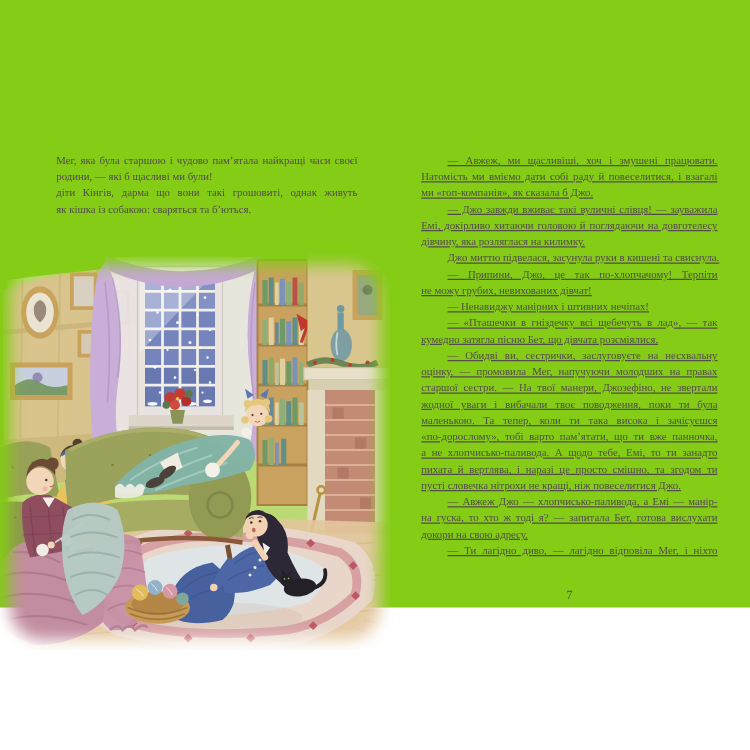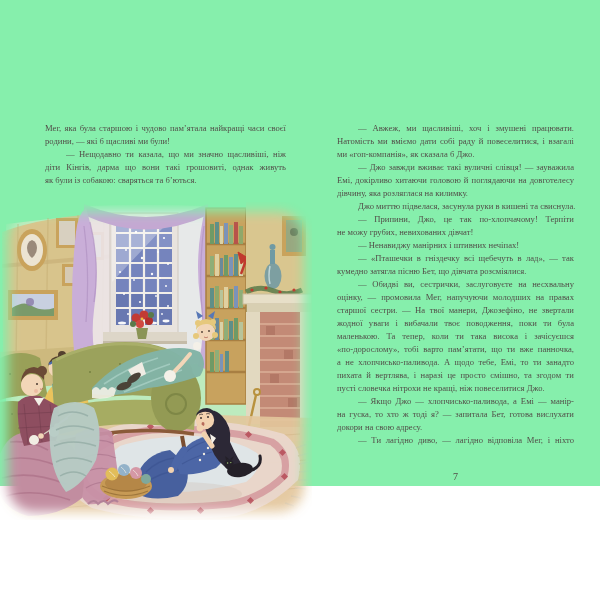--- a/index.html
+++ b/index.html
@@ -1,41 +1,40 @@
 <!DOCTYPE html>
 <html><head>
 <meta charset="utf-8">
 <style>
   html,body{margin:0;padding:0;}
   body{width:600px;height:600px;background:#ffffff;overflow:hidden;position:relative;
        font-family:"Liberation Serif","DejaVu Serif",serif;}
-  #spread{position:absolute;left:0;top:0;width:600px;height:486px;background:#86efac;}
+  #spread{position:absolute;left:0;top:0;width:600px;height:486px;background:#84cc16;}
   .tb{position:absolute;font-size:8.6px;line-height:13px;color:#524d48;letter-spacing:0.02px;}
   .ln{white-space:nowrap;}
   .j{text-align:justify;text-align-last:justify;}
   .e{text-align:right;text-align-last:left;}
   .i{text-indent:21px;}
   #pageno{position:absolute;left:337px;top:471px;width:237px;text-align:center;
           font-size:10px;color:#524d48;}
   #illu{position:absolute;left:0px;top:202px;width:312px;height:320px;}
 </style>
 </head>
 <body>
 
 <div id="spread">
 
   <div class="tb" style="left:45px;top:122px;width:241px;">
     <div class="ln j">Мег, яка була старшою і чудово пам’ятала найкращі часи своєї</div>
     <div class="ln e">родини, — які б щасливі ми були!</div>
-    <div class="ln j i">— Нещодавно ти казала, що ми значно щасливіші, ніж</div>
     <div class="ln j">діти Кінгів, дарма що вони такі грошовиті, однак живуть</div>
-    <div class="ln e">як були із собакою: сваряться та б’ються.</div>
+    <div class="ln e">як кішка із собакою: сваряться та б’ються.</div>
   </div>
 
-  <div class="tb" style="left:337px;top:122px;width:237px;">
+  <div class="tb" style="left:337px;top:122px;width:237px;text-decoration:underline;">
     <div class="ln j i">— Авжеж, ми щасливіші, хоч і змушені працювати.</div>
     <div class="ln j">Натомість ми вміємо дати собі раду й повеселитися, і взагалі</div>
     <div class="ln e">ми «гоп-компанія», як сказала б Джо.</div>
     <div class="ln j i">— Джо завжди вживає такі вуличні слівця! — зауважила</div>
     <div class="ln j">Емі, докірливо хитаючи головою й поглядаючи на довготелесу</div>
     <div class="ln e">дівчину, яка розляглася на килимку.</div>
     <div class="ln e i">Джо миттю підвелася, засунула руки в кишені та свиснула.</div>
     <div class="ln j i">— Припини, Джо, це так по-хлопчачому! Терпіти</div>
     <div class="ln e">не можу грубих, невихованих дівчат!</div>
     <div class="ln e i">— Ненавиджу манірних і штивних нечіпах!</div>
@@ -43,21 +42,21 @@
     <div class="ln e">кумедно затягла пісню Бет, що дівчата розсміялися.</div>
     <div class="ln j i">— Обидві ви, сестрички, заслуговуєте на несхвальну</div>
     <div class="ln j">оцінку, — промовила Мег, напучуючи молодших на правах</div>
     <div class="ln j">старшої сестри. — На твої манери, Джозефіно, не звертали</div>
     <div class="ln j">жодної уваги і вибачали твоє поводження, поки ти була</div>
     <div class="ln j">маленькою. Та тепер, коли ти така висока і зачісуєшся</div>
     <div class="ln j">«по-дорослому», тобі варто пам’ятати, що ти вже панночка,</div>
     <div class="ln j">а не хлопчисько-паливода. А щодо тебе, Емі, то ти занадто</div>
     <div class="ln j">пихата й вертлява, і наразі це просто смішно, та згодом ти</div>
     <div class="ln e">пусті словечка нітрохи не кращі, ніж повеселитися Джо.</div>
-    <div class="ln j i">— Якщо Джо — хлопчисько-паливода, а Емі — манір-</div>
+    <div class="ln j i">— Авжеж Джо — хлопчисько-паливода, а Емі — манір-</div>
     <div class="ln j">на гуска, то хто ж тоді я? — запитала Бет, готова вислухати</div>
     <div class="ln e">докори на свою адресу.</div>
     <div class="ln j i">— Ти лагідно диво, — лагідно відповіла Мег, і ніхто</div>
   </div>
 
   <div id="pageno">7</div>
 
   <svg id="illu" viewBox="0 0 312 320">
     <defs>
       <filter id="soft" x="-30%" y="-30%" width="160%" height="160%">

